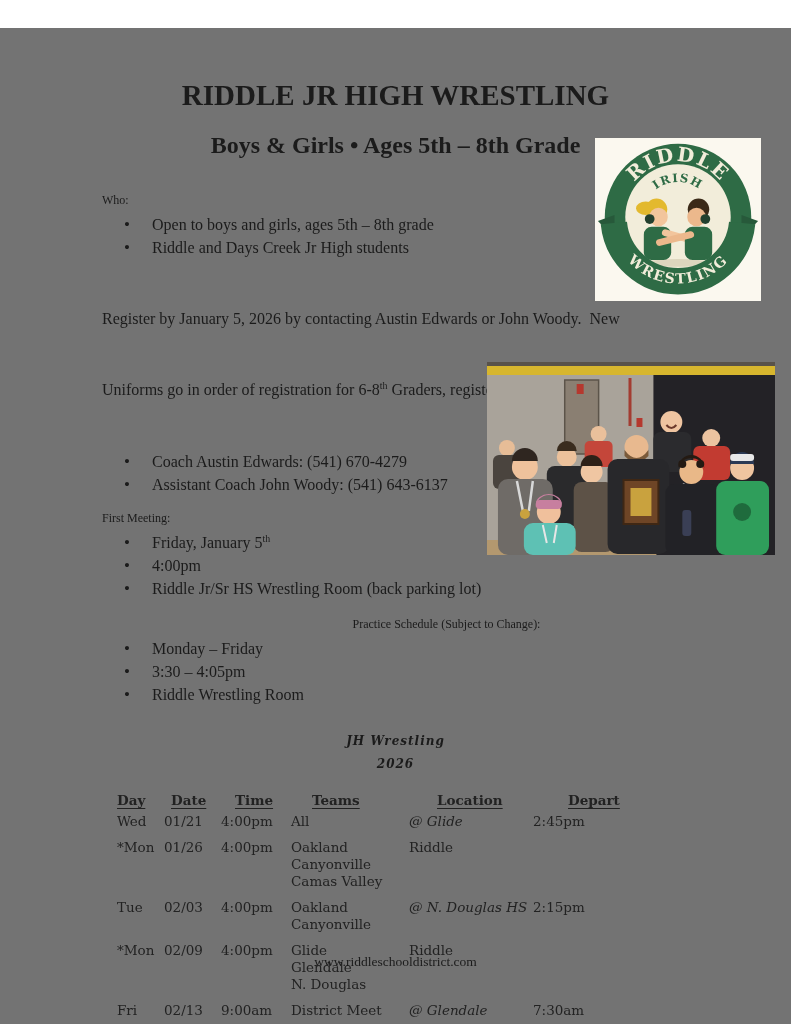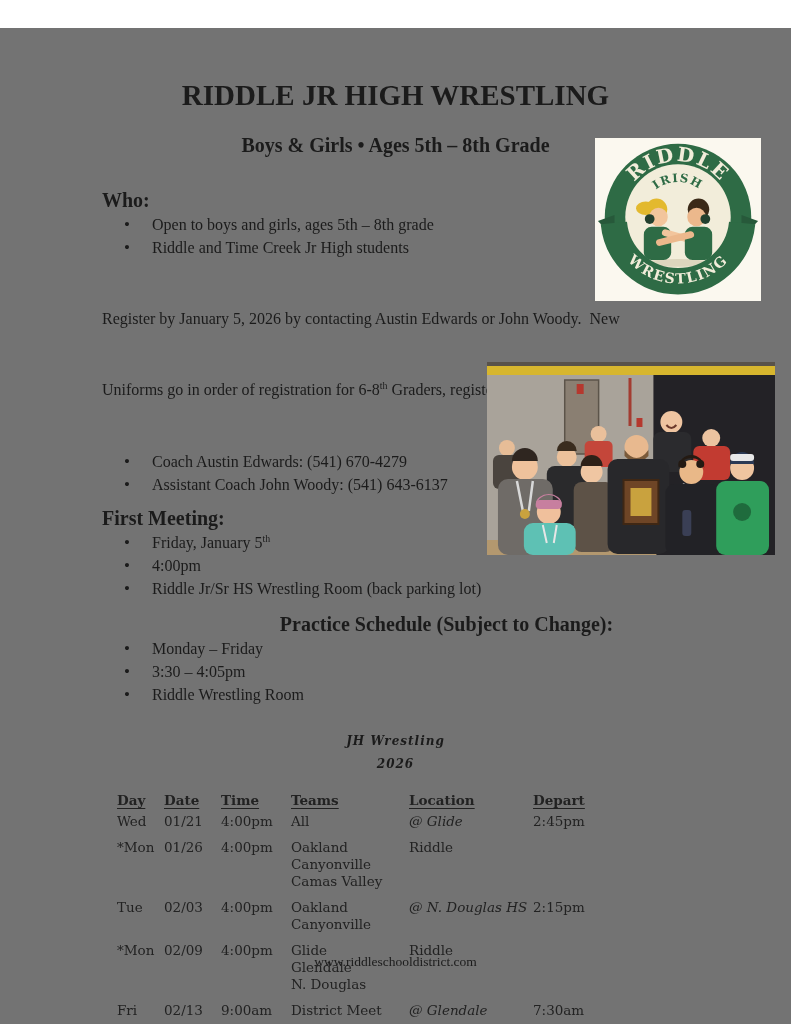--- a/index.html
+++ b/index.html
@@ -17,28 +17,28 @@
   .title {
     margin: 50px 30px 0 30px;
     text-align: center;
     font-size: 29px; line-height: 34px;
     font-weight: bold;
     letter-spacing: 0px;
   }
   .subtitle {
     margin-top: 23px;
     text-align: center;
-    font-size: 20px; line-height: 21px;
+    font-size: 24px; line-height: 21px;
     font-weight: bold;
   }
   
   .sec-heading {
     margin: 0 0 0 102px;
-    font-size: 20px; line-height: 21px;
-    font-weight: bold;
+    font-size: 12px; line-height: 21px;
+    font-weight: normal;
   }
   .mt-who { margin-top: 34px; }
   .mt-signup { margin-top: 10px; }
   .mt-fm { margin-top: 12px; }
   .mt-practice { margin-top: 14px; text-align: center; }
   .para {
     margin: 1px 120px 0 102px;
     font-size: 16px; line-height: 23.5px;
     white-space: pre-wrap;
   }
@@ -88,21 +88,21 @@
     font-size: 13.5px;
     color: #222;
   }
   .srow {
     display: grid;
     grid-template-columns: 47px 57px 70px 118px 124px 80px;
     align-items: start;
     margin-bottom: 9px;
   }
   .srow .cell { line-height: 17px; }
-  .srow.head { margin-bottom: 4px; }
+  .srow.head { margin-bottom: 4px; gap: 7px; }
   .srow.head .cell {
     font-weight: bold;
     text-decoration: underline;
     text-underline-offset: 3px;
   }
   .teams span { display: block; }
   .it { font-style: italic; }
   
   .footer {
     position: absolute; left: 0; top: 926px;
@@ -161,21 +161,21 @@
       <path d="M 19.3,86 A 66,66 0 0 0 150.7,86" fill="none" stroke="#2E6B45" stroke-width="27"></path>
       <text font-family="'DejaVu Serif',serif" font-weight="bold" font-size="14.5" fill="#F2EDDA" letter-spacing="1.5">
         <textPath href="#arcBot" startOffset="50%" text-anchor="middle">WRESTLING</textPath>
       </text>
     </svg>
   </div>
 
   <div class="sec-heading mt-who">Who:</div>
   <ul class="bullets">
     <li>Open to boys and girls, ages 5th – 8th grade</li>
-    <li>Riddle and Time Creek Jr High students</li>
+    <li>Riddle and Days Creek Jr High students</li>
   </ul>
 
   <div class="para">
     <div>Register by January 5, 2026 by contacting Austin Edwards or John Woody.  New</div>
     <div><span>Uniforms go in order of registration for 6-8</span><sup>th</sup><span> Graders, register early!</span></div>
   </div>
   <ul class="bullets">
     <li>Coach Austin Edwards: (541) 670-4279</li>
     <li>Assistant Coach John Woody: (541) 643-6137</li>
   </ul>

